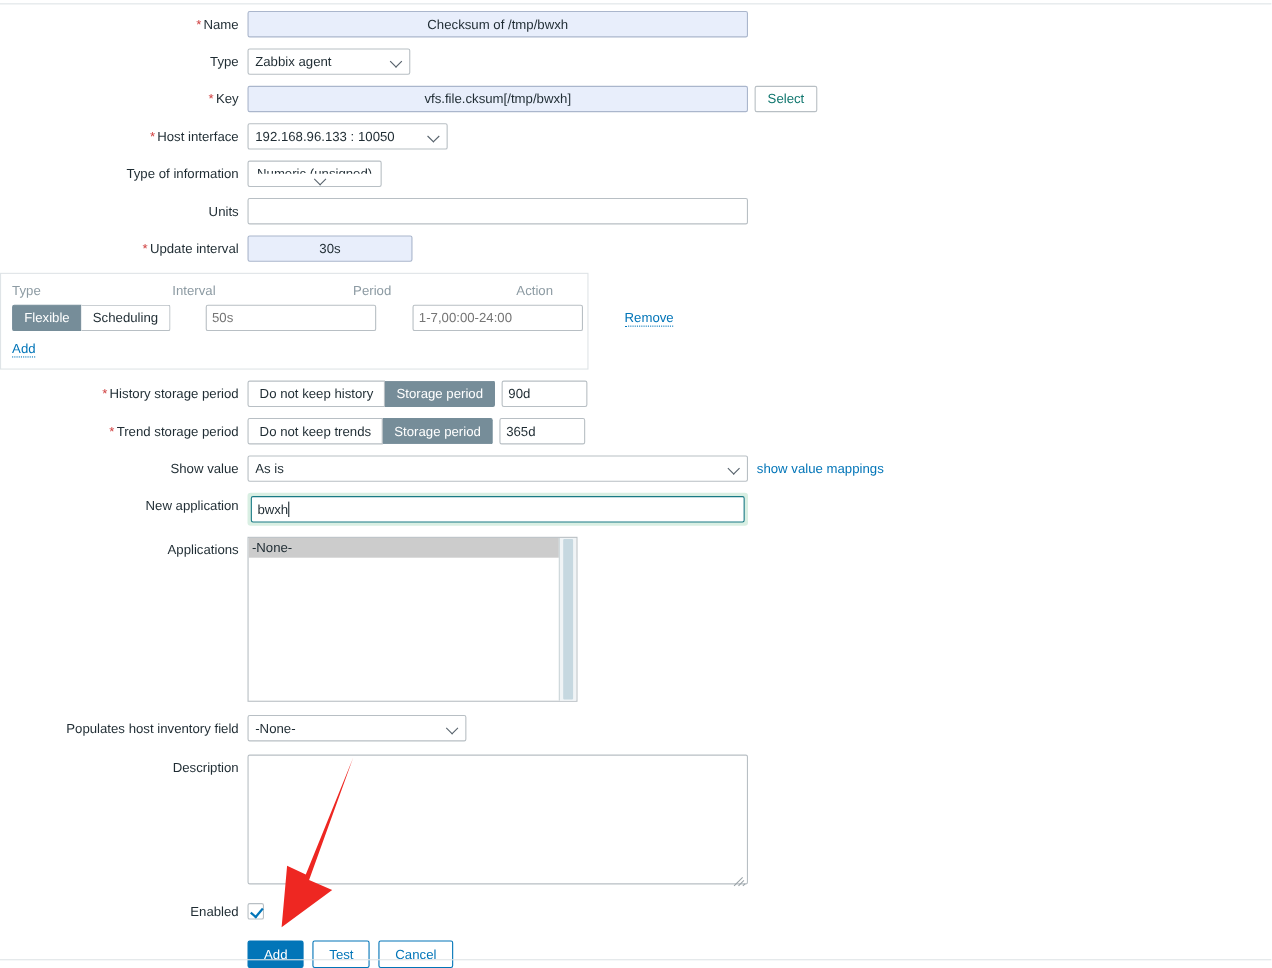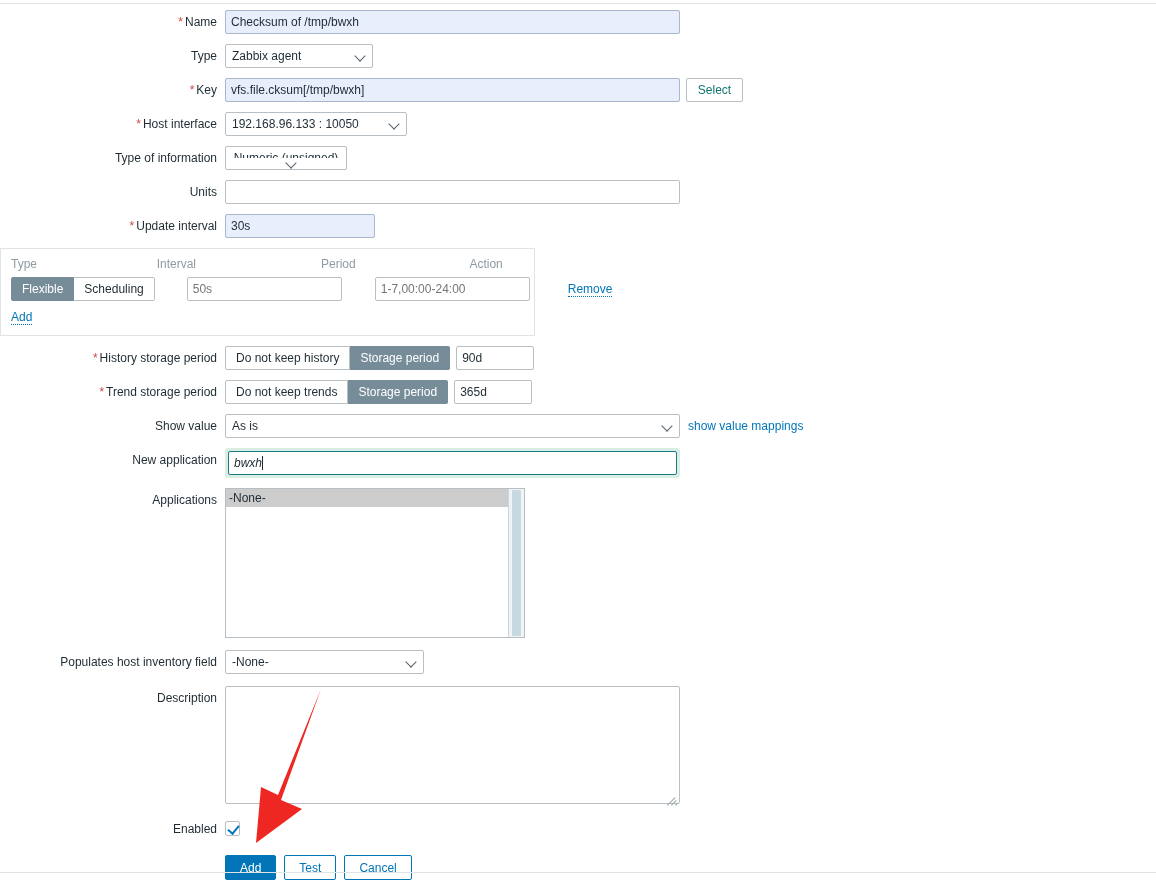--- a/index.html
+++ b/index.html
@@ -42,21 +42,21 @@
     border: 1px solid #b8bfc4;
     border-radius: 2px;
     padding: 0 5px;
     font-family: "Liberation Sans", sans-serif;
     font-size: 12px;
     color: #1f2c33;
     background: #ffffff;
     outline: none;
     line-height: 22px;
   }
-  .inp.required-bg { background: #e8eefb; border-color: #aab6cc; }
+  .inp.required-bg { background: #e8eefb; border-color: #aab6cc; text-align: center; }
 
   .name-input { width: 455px; }
   .key-input { width: 455px; }
   .update-input { width: 150px; }
   .units-input { width: 455px; }
 
   .select {
     height: 24px;
     border: 1px solid #b8bfc4;
     border-radius: 2px;
@@ -171,21 +171,20 @@
     color: #0275b8; font-size: 12px; text-decoration: none;
     margin-left: 8px; line-height: 24px; cursor: pointer;
   }
 
   
   .focus-wrap {
     display: inline-block;
     padding: 3px;
     background: #d9efe3;
     border-radius: 3px;
-    font-style: italic;
   }
   .caret {
     display: inline-block;
     width: 1px; height: 14px;
     background: #1f2c33;
     vertical-align: -2px;
     margin-left: 0px;
   }
   .newapp-fake {
     width: 449px; height: 24px;

